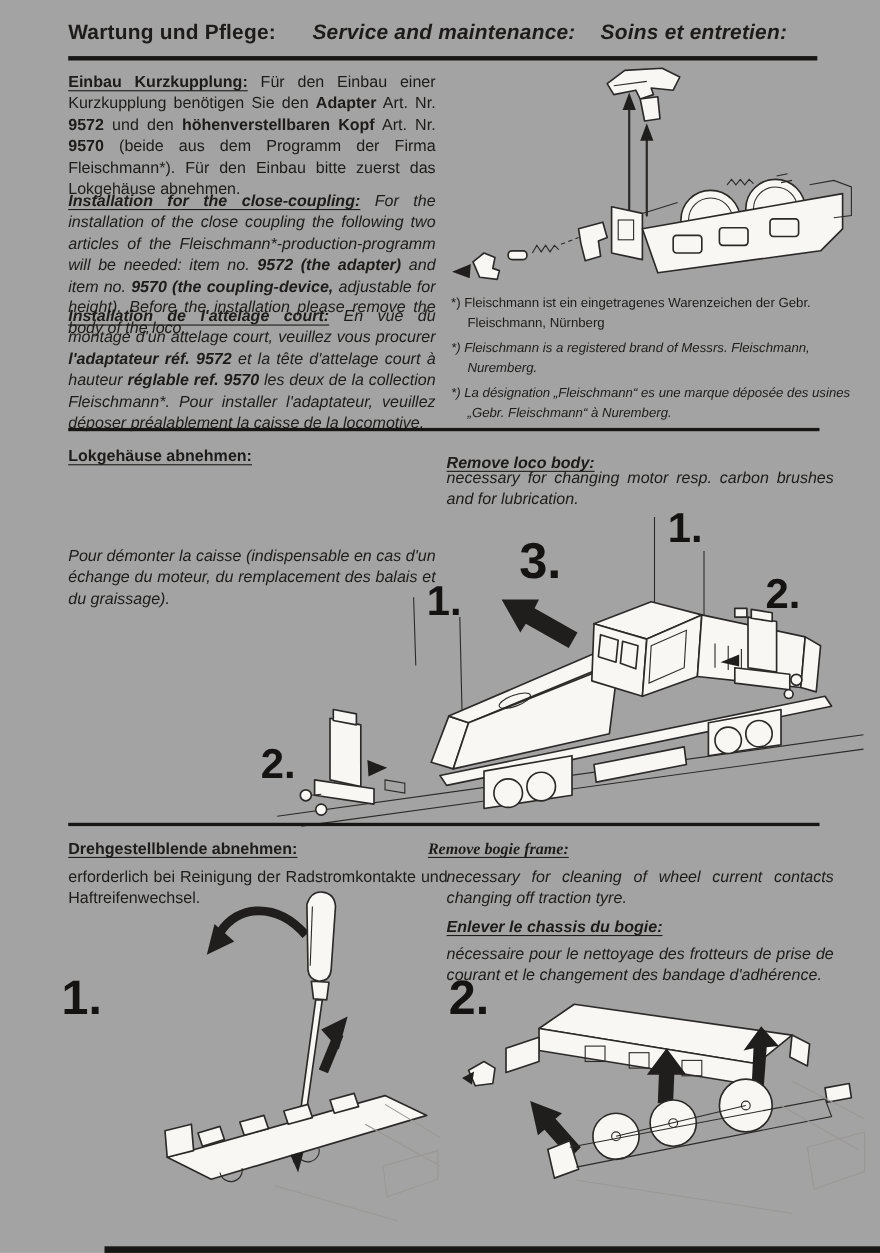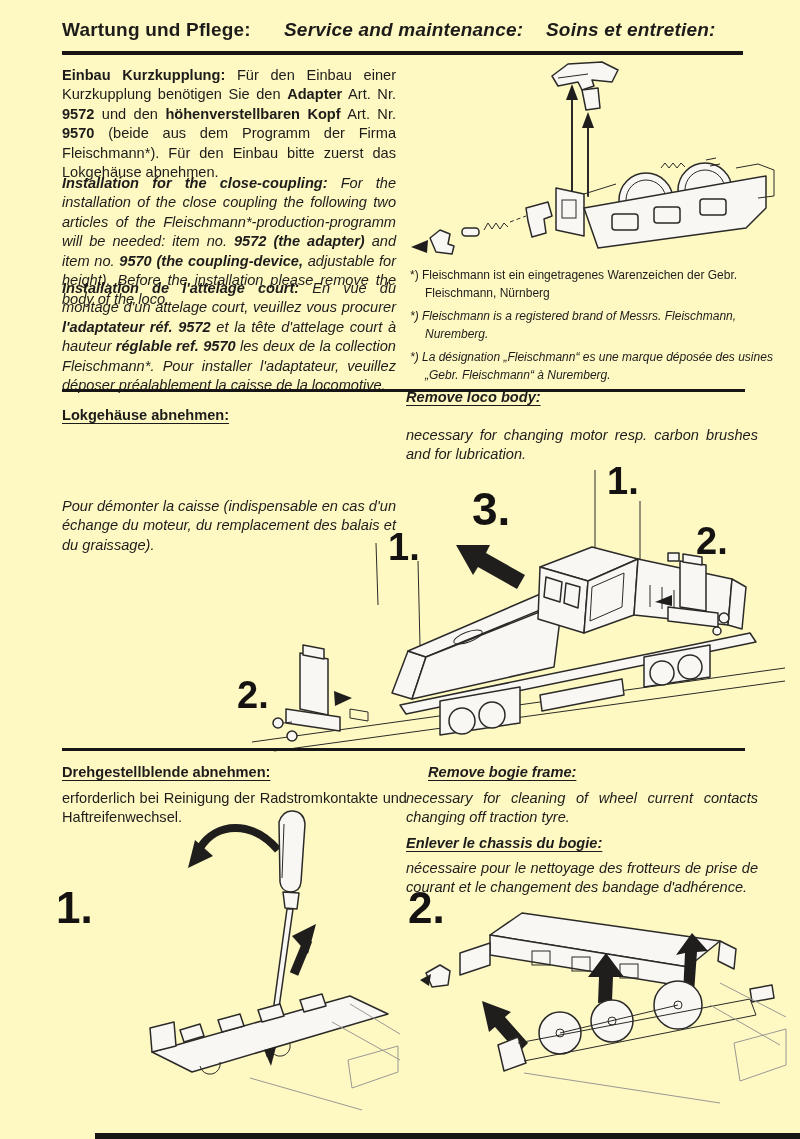--- a/index.html
+++ b/index.html
@@ -1,26 +1,26 @@
 <!DOCTYPE html>
 <html><head>
 <meta charset="utf-8">
 <style>
   html,body{margin:0;padding:0;background:#e8e8e6;}
   #page{
-    position:relative;width:800px;height:1139px;background:#fef9c3;
+    position:relative;width:800px;height:1139px;background:#a3a3a3;
     font-family:"Liberation Sans",sans-serif;color:#1d1c1a;overflow:hidden;
   }
   .abs{position:absolute;}
   .title{font-size:19px;font-weight:bold;letter-spacing:.2px;white-space:nowrap;}
   .ital{font-style:italic;}
   .rule{background:#171614;}
   .p{font-size:14.6px;line-height:19.4px;text-align:justify;}
   .p:last-line{text-align:left;}
-  .hd{font-weight:bold;text-underline-offset:2.5px;text-decoration-thickness:1.4px;}
+  .hd{font-weight:bold;text-decoration:underline;text-underline-offset:2.5px;text-decoration-thickness:1.4px;}
   .shead{font-size:14.6px;font-weight:bold;white-space:nowrap;text-decoration:underline;text-underline-offset:2.5px;text-decoration-thickness:1.4px;}
   .fn{font-size:12px;line-height:17.6px;padding-left:15px;text-indent:-15px;}
   .num{font-weight:bold;color:#141311;line-height:1;}
   b{font-weight:bold;}
   svg{display:block;}
   .ln{stroke:#2b2a28;stroke-width:1.5;fill:none;stroke-linejoin:round;stroke-linecap:round;}
   .lnf{stroke:#2b2a28;stroke-width:1.5;fill:#f8f7f4;stroke-linejoin:round;}
   .thin{stroke:#2b2a28;stroke-width:1;fill:none;}
   .ctx{stroke:#9a9894;stroke-width:1;fill:none;}
   .blk{fill:#1f1e1c;stroke:none;}
@@ -79,21 +79,21 @@
 
   <div class="abs fn" style="left:410px;top:267px;width:350px;">*) Fleischmann ist ein eingetragenes Warenzeichen der Gebr. Fleischmann, Nürnberg</div>
   <div class="abs fn ital" style="left:410px;top:308px;width:350px;">*) Fleischmann is a registered brand of Messrs. Fleischmann, Nuremberg.</div>
   <div class="abs fn ital" style="left:410px;top:349px;width:350px;">*) La désignation „Fleischmann“ es une marque déposée des usines „Gebr. Fleischmann“ à Nuremberg.</div>
 
   <div class="abs rule" style="left:62px;top:389px;width:683px;height:3px;"></div>
 
   <div class="abs shead" style="left:62px;top:407px;">Lokgehäuse abnehmen:</div>
   <p class="abs p ital" style="left:62px;top:497px;width:334px;margin:0;">Pour démonter la caisse (indispensable en cas d'un échange du moteur, du remplacement des balais et du graissage).</p>
 
-  <div class="abs shead ital" style="left:406px;top:389px;font-style:italic;">Remove loco body:</div>
+  <div class="abs shead ital" style="left:406px;top:413px;font-style:italic;">Remove loco body:</div>
   <p class="abs p ital" style="left:406px;top:426px;width:352px;margin:0;">necessary for changing motor resp. carbon brushes and for lubrication.</p>
 
   <svg class="abs" style="left:240px;top:455px;" width="550" height="300" viewBox="0 0 550 300">
 
     <path class="thin" d="M12,287 L545,213 M34,296 L545,226"></path>
 
     <path class="thin" d="M136,88 L138,150 M178,106 L181,233 M355,15 L355,103 M400,46 L400,121"></path>
 
     <polygon class="blk" points="216,90 250,90 246,98 285,120 277,134 238,112 233,120"></polygon>
 
@@ -148,21 +148,21 @@
   <div class="abs num" style="left:388px;top:528px;font-size:38px;">1.</div>
   <div class="abs num" style="left:607px;top:462px;font-size:38px;">1.</div>
   <div class="abs num" style="left:237px;top:676px;font-size:38px;">2.</div>
   <div class="abs num" style="left:696px;top:522px;font-size:38px;">2.</div>
 
   <div class="abs rule" style="left:62px;top:748px;width:683px;height:3px;"></div>
 
   <div class="abs shead" style="left:62px;top:764px;">Drehgestellblende abnehmen:</div>
   <p class="abs p" style="left:62px;top:789px;width:345px;margin:0;">erforderlich bei Reinigung der Radstromkontakte und Haftreifenwechsel.</p>
 
-  <div class="abs shead ital" style="left:428px;top:764px;">Remove bogie frame:</div>
+  <div class="abs shead ital" style="left:389px;top:764px;font-family:Liberation Serif, serif;">Remove bogie frame:</div>
   <p class="abs p ital" style="left:406px;top:789px;width:352px;margin:0;">necessary for cleaning of wheel current contacts chan­ging off traction tyre.</p>
   <div class="abs shead ital" style="left:406px;top:835px;">Enlever le chassis du bogie:</div>
   <p class="abs p ital" style="left:406px;top:859px;width:352px;margin:0;">nécessaire pour le nettoyage des frotteurs de prise de courant et le changement des bandage d'adhérence.</p>
 
   <svg class="abs" style="left:100px;top:808px;" width="300" height="322" viewBox="0 0 300 322">
 
     <g>
       <path d="M178,42 C152,12 116,14 100,40" style="stroke:#1f1e1c;stroke-width:8;fill:none;"></path>
       <polygon class="blk" points="88,60 95,32 113,48"></polygon>
     </g>

